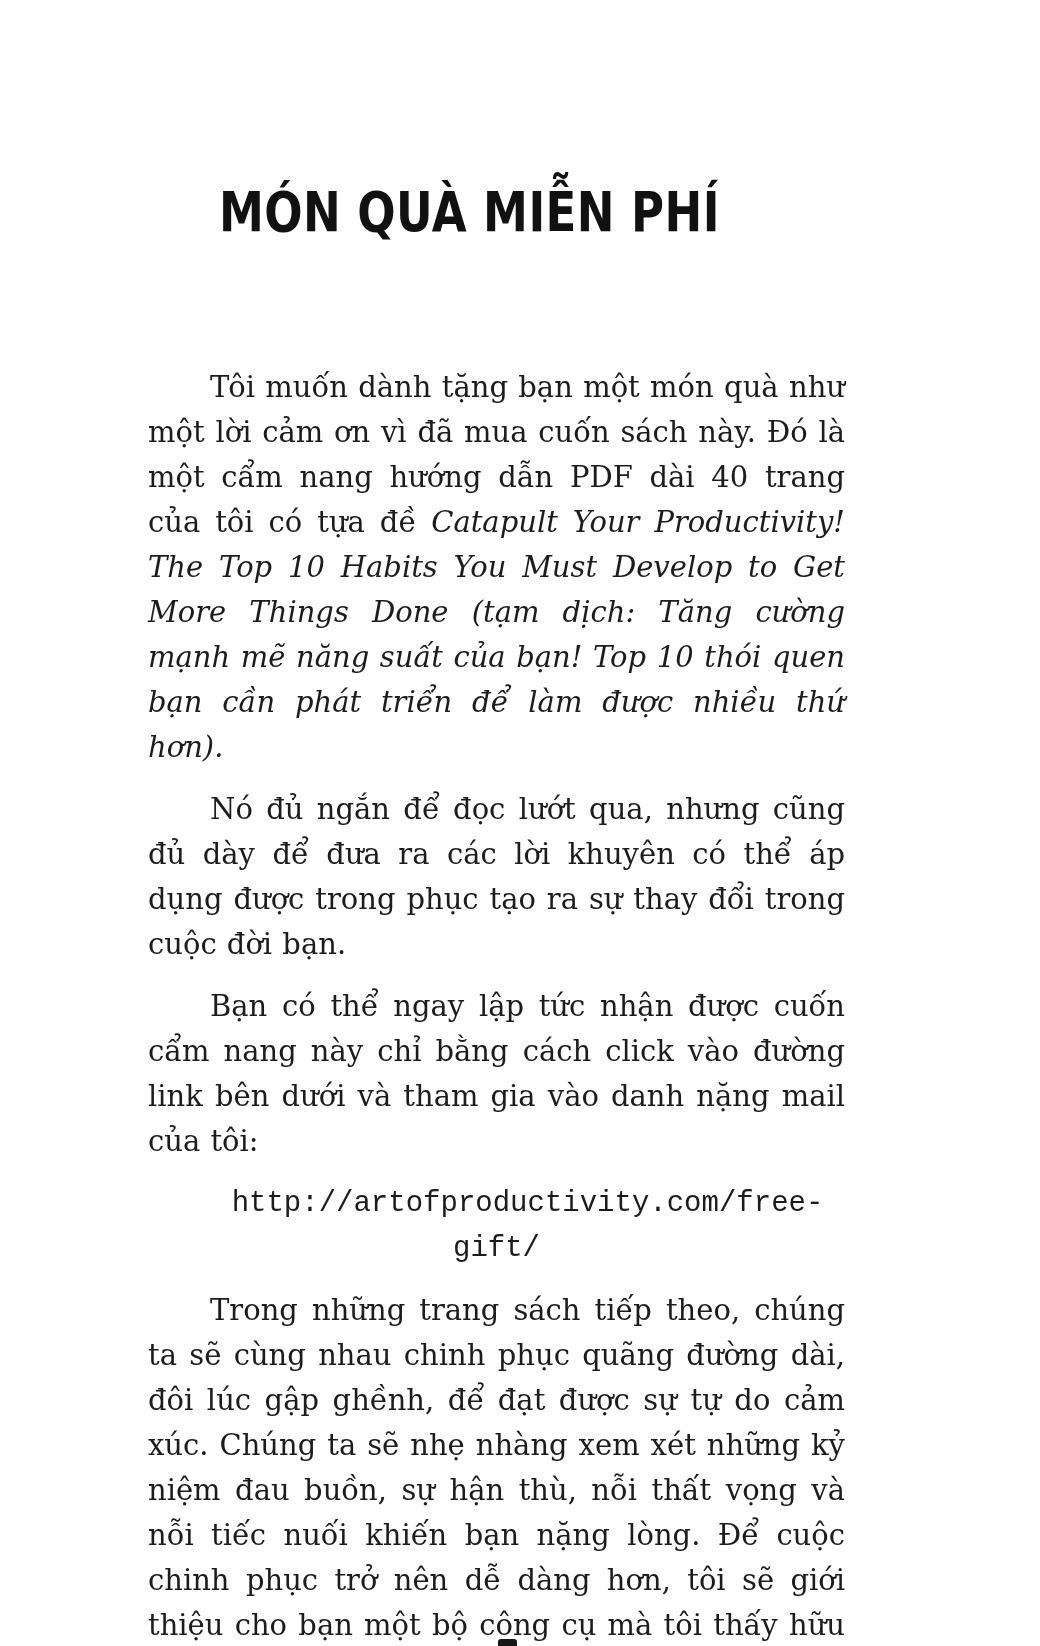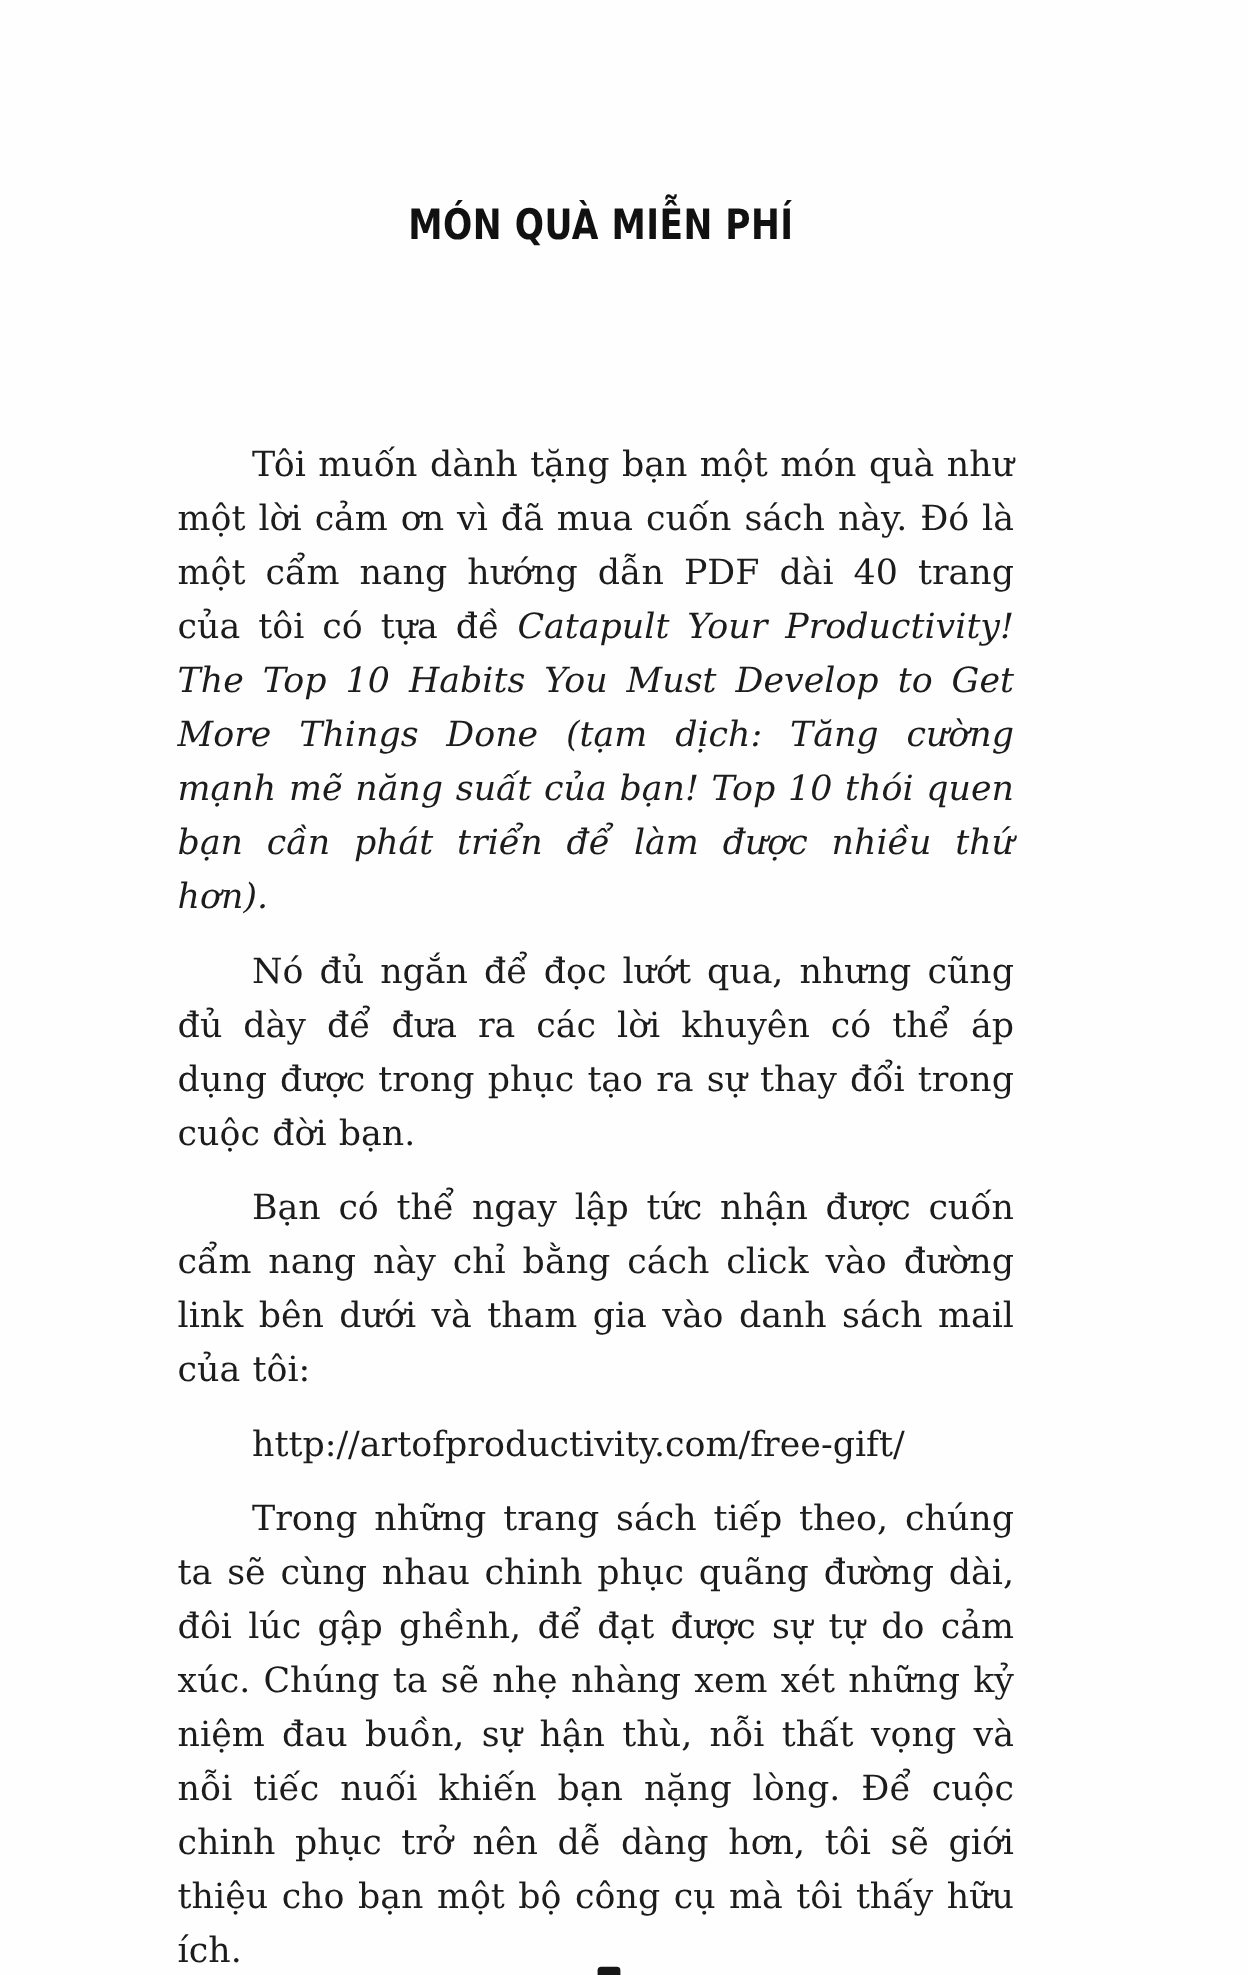--- a/index.html
+++ b/index.html
@@ -14,29 +14,28 @@
     font-family: "DejaVu Serif", "Liberation Serif", serif;
     position: relative;
     overflow: hidden;
   }
   .page {
     position: absolute;
     inset: 0;
     background: #fefefe;
   }
   .title {
-    margin: 4px;
+    margin: 16px;
     position: absolute;
     top: 164px;
     left: 148px;
     width: 697px;
-    text-align: center;
     font-family: "DejaVu Sans", "Liberation Sans", sans-serif;
     font-weight: 700;
-    font-size: 35px;
+    font-size: 55px;
     color: #111111;
     white-space: nowrap;
   }
   .title-inner {
     display: inline-block;
     transform: scaleX(0.82);
     transform-origin: center;
     letter-spacing: 0.5px;
   }
   .body-text {
@@ -50,21 +49,22 @@
     word-spacing: 1px;
   }
   .para {
     margin: 15px 0 17px 0;
     text-indent: 62px;
   }
   .book-title {
     font-style: italic;
   }
   .link-line {
-    text-align: left;
+    text-align: center;
+    font-family: Liberation Mono, monospace;
   }
   .edge-mark {
     position: absolute;
     left: 498px;
     bottom: 0;
     width: 19px;
     height: 7px;
     background: #161616;
     border-radius: 3px 3px 0 0;
   }
@@ -75,21 +75,21 @@
 <div class="page">
 
   <h1 class="title"><span class="title-inner">MÓN QUÀ MIỄN PHÍ</span></h1>
 
   <div class="body-text">
 
     <p class="para"><span>Tôi muốn dành tặng bạn một món quà như một lời cảm ơn vì đã mua cuốn sách này. Đó là một cẩm nang hướng dẫn PDF dài 40 trang của tôi có tựa đề </span><em class="book-title">Catapult Your Productivity! The Top 10 Habits You Must Develop to Get More Things Done (tạm dịch: Tăng cường mạnh mẽ năng suất của bạn! Top 10 thói quen bạn cần phát triển để làm được nhiều thứ hơn).</em></p>
 
     <p class="para">Nó đủ ngắn để đọc lướt qua, nhưng cũng đủ dày để đưa ra các lời khuyên có thể áp dụng được trong phục tạo ra sự thay đổi trong cuộc đời bạn.</p>
 
-    <p class="para">Bạn có thể ngay lập tức nhận được cuốn cẩm nang này chỉ bằng cách click vào đường link bên dưới và tham gia vào danh sách mail của tôi:</p>
+    <p class="para">Bạn có thể ngay lập tức nhận được cuốn cẩm nang này chỉ bằng cách click vào đường link bên dưới và tham gia vào danh nặng mail của tôi:</p>
 
     <p class="para link-line">http://artofproductivity.com/free-gift/</p>
 
     <p class="para">Trong những trang sách tiếp theo, chúng ta sẽ cùng nhau chinh phục quãng đường dài, đôi lúc gập ghềnh, để đạt được sự tự do cảm xúc. Chúng ta sẽ nhẹ nhàng xem xét những kỷ niệm đau buồn, sự hận thù, nỗi thất vọng và nỗi tiếc nuối khiến bạn nặng lòng. Để cuộc chinh phục trở nên dễ dàng hơn, tôi sẽ giới thiệu cho bạn một bộ công cụ mà tôi thấy hữu ích.</p>
 
   </div>
 
   <div class="edge-mark"></div>
 
 </div>

